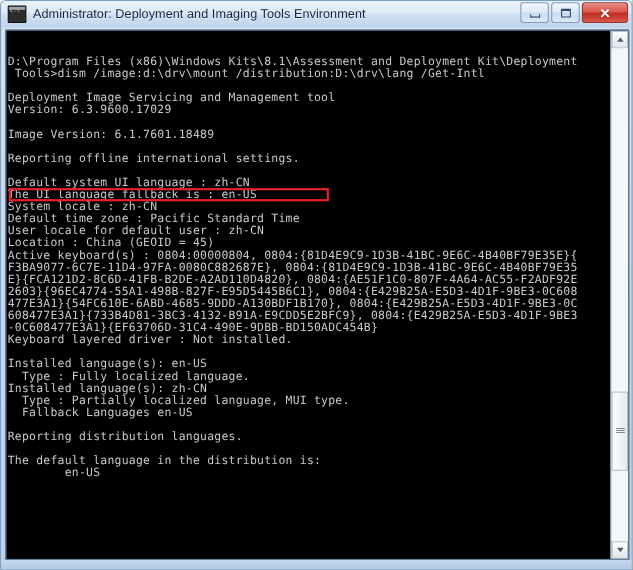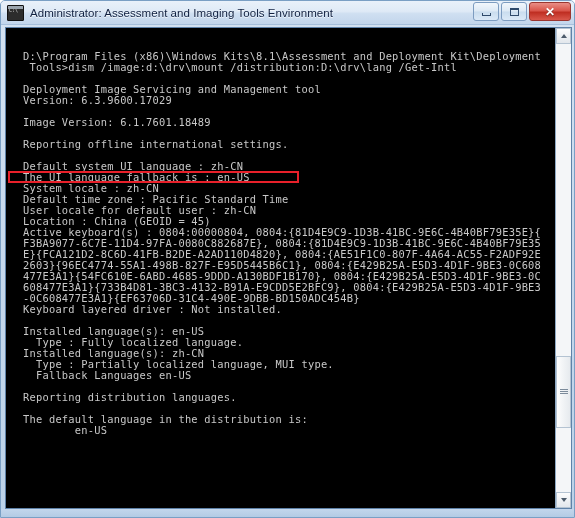--- a/index.html
+++ b/index.html
@@ -138,21 +138,21 @@
     display: flex;
     overflow: hidden;
   }
   #console {
     flex: 1 1 auto;
     background: #000000;
     color: #c0c0c0;
     font-family: "DejaVu Sans Mono", "Liberation Mono", monospace;
     font-size: 10.4px;
     line-height: 11px;
-    padding: 1px 0 0 17px;
+    padding: 1px 0 0 1px;
     overflow: hidden;
     white-space: pre;
     position: relative;
     letter-spacing: 0.22px;
   }
   .line {
     height: 11px;
     white-space: pre;
     color: #c8c8c8;
   }
@@ -237,21 +237,21 @@
     background: linear-gradient(to bottom, #c3d6ec 0%, #b4cbe4 100%);
   }
 </style>
 </head>
 <body>
 
 <div id="window">
 
   <div id="titlebar">
     <div id="sysicon"></div>
-    <div id="wintitle">Administrator: Assessment and Imaging Tools Environment</div>
+    <div id="wintitle">Administrator: Deployment and Imaging Tools Environment</div>
     <div id="wincontrols">
       <div class="winbtn">
         <div class="glyph-min"></div>
       </div>
       <div class="winbtn">
         <div class="glyph-max"></div>
       </div>
       <div class="winbtn close">
         <div class="glyph-close">✕</div>
       </div>

